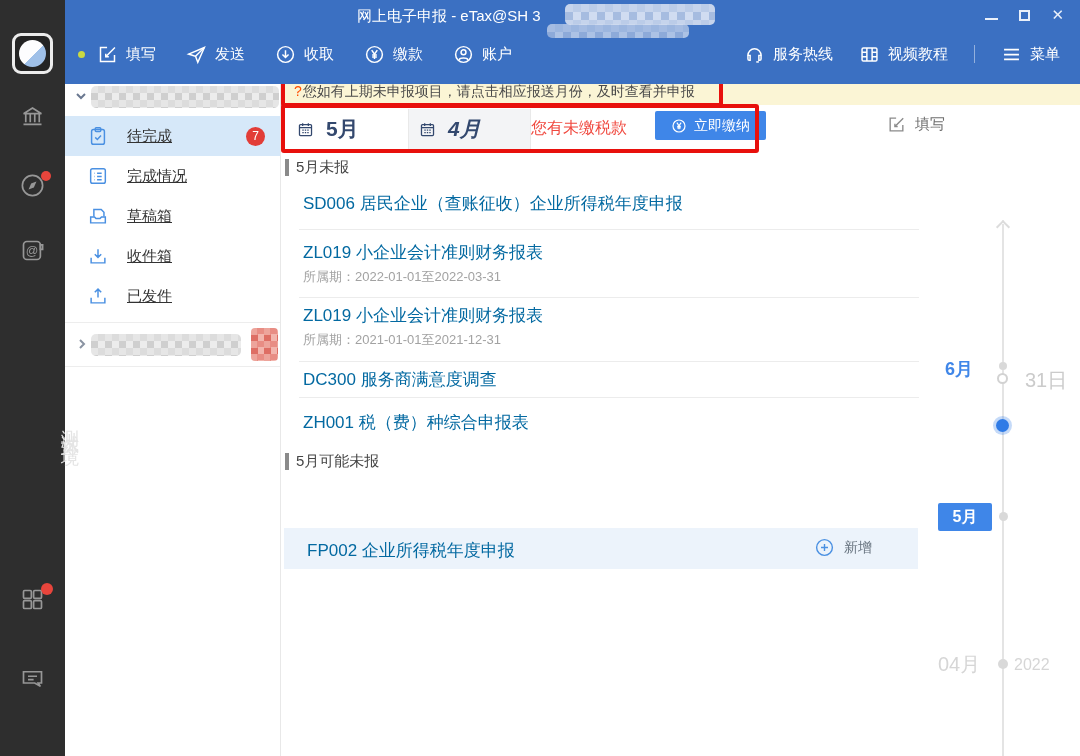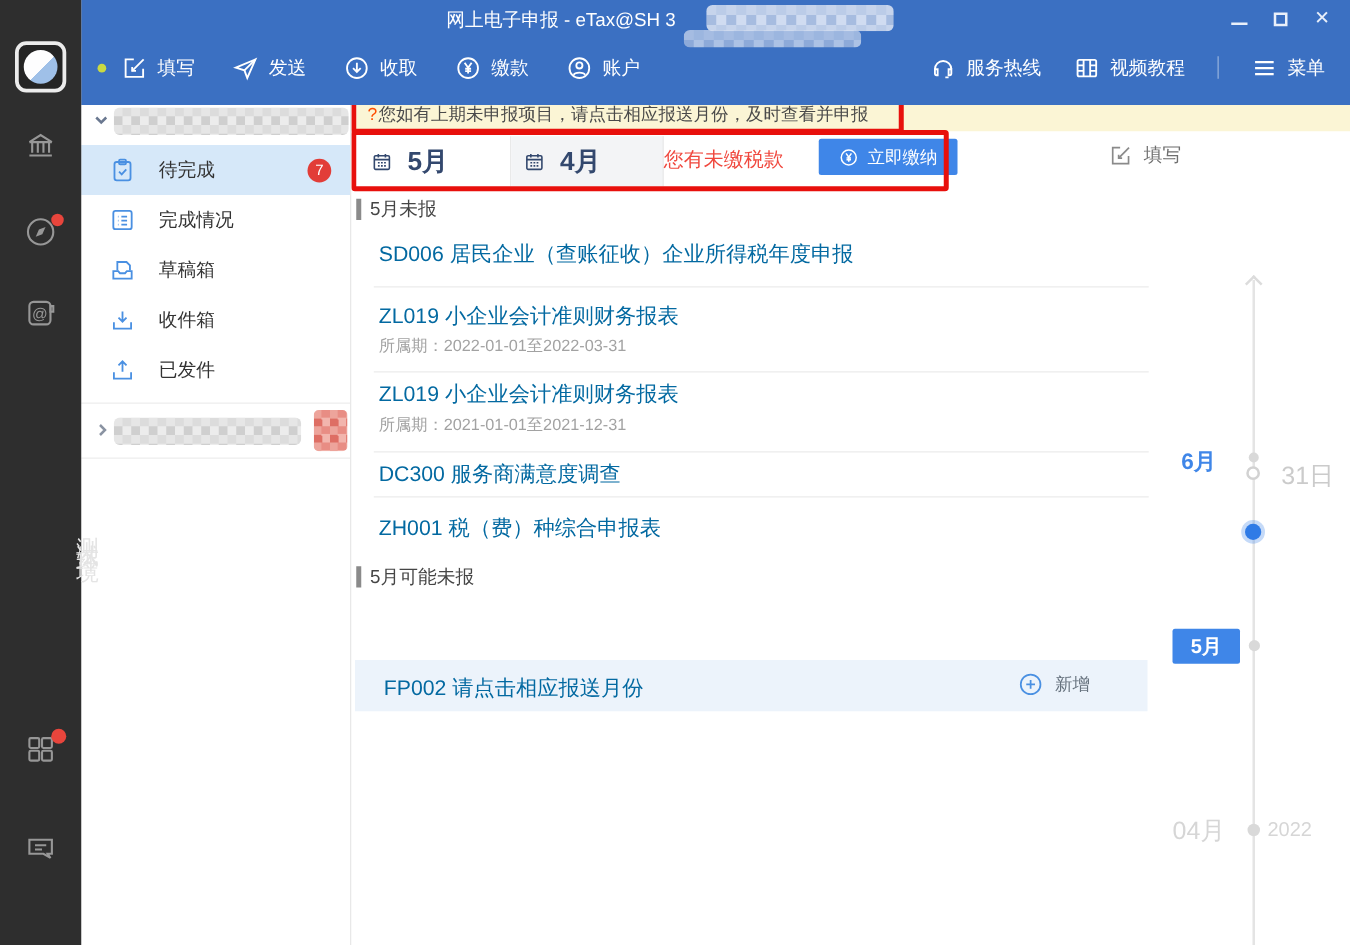--- a/index.html
+++ b/index.html
@@ -39,39 +39,39 @@
   
   .panel { position:absolute; left:65px; top:72px; width:216px; height:684px; background:#fff; border-right:1px solid #e8e8e8; z-index:10; }
   .panel-top { position:absolute; left:0; top:8px; width:100%; height:34px; }
   .chev { width:12px; height:12px; color:#6a7890; }
   .panel-top .chev { position:absolute; left:10px; top:10px; }
   .p-mosaic-top { position:absolute; left:26px; top:6px; width:188px; height:22px; }
   .menu { position:absolute; left:0; top:44px; width:100%; }
   .menu-item { height:40px; display:flex; align-items:center; padding-left:22px; gap:18px; }
   .menu-item.selected { background:#d6e8f9; }
   .menu-item svg { width:22px; height:22px; color:#4a90e2; flex:0 0 auto; }
-  .menu-label { font-size:15px; color:#333; }
+  .menu-label { font-size:15px; color:#333;text-decoration:underline; }
   .menu-badge { margin-left:auto; margin-right:15px; width:19px; height:19px; border-radius:50%; background:#e23d38; color:#fff; font-size:12px; display:flex; align-items:center; justify-content:center; }
   .panel-div { position:absolute; left:0; width:100%; height:1px; background:#ededed; }
   .group-row { position:absolute; left:0; top:252px; width:100%; height:40px; }
   .group-row .chev { position:absolute; left:11px; top:14px; color:#8a93a2; }
   .p-mosaic-grp { position:absolute; left:26px; top:10px; width:150px; height:22px; }
   .p-mosaic-badge { position:absolute; right:2px; top:4px; width:27px; height:33px; }
 
   
   .main { position:absolute; left:281px; top:72px; width:799px; height:580px; background:#fff; }
   .banner { position:absolute; left:4px; top:6px; width:795px; height:27px; background:#fbf5d5; font-size:14px; color:#4a4a4a; line-height:27px; padding-left:9px; white-space:nowrap; }
   .banner .q { color:#ff4d00; margin-right:1px; }
   .ann-box { position:absolute; border:4px solid #e8100c; border-radius:3px; pointer-events:none; z-index:9; }
   .ann-1 { left:0; top:2px; width:442px; height:33px; }
   .ann-2 { left:0; top:32px; width:478px; height:49px; }
 
   .tabs { position:absolute; left:6px; top:37px; display:flex; height:40px; }
   .month-tab { width:122px; display:flex; align-items:center; padding-left:10px; gap:12px; background:#fff; border-right:1px solid #e9e9e9; }
-  .month-tab.inactive { background:#f3f4f6; }
+  .month-tab.inactive { background:#f3f4f6;font-style:italic; }
   .month-tab svg { width:17px; height:17px; color:#33486e; }
   .month-label { font-size:21px; font-weight:bold; color:#33486e; }
   .tax-warning { position:absolute; left:250px; top:46px; font-size:16px; color:#f0483e; }
   .pay-btn { position:absolute; left:374px; top:39px; width:111px; height:29px; background:#3f86e8; border-radius:2px; color:#fff; font-size:14px; display:flex; align-items:center; justify-content:center; gap:7px; cursor:default; }
   .pay-btn svg { width:16px; height:16px; }
   .fill-btn { position:absolute; left:606px; top:43px; display:flex; align-items:center; gap:9px; color:#6f6f6f; font-size:15px; cursor:default; }
   .fill-btn svg { width:19px; height:19px; color:#8a8a8a; }
 
   .list { position:absolute; left:4px; top:84px; width:636px; height:430px; }
   .sec-head { position:absolute; left:0; display:flex; align-items:center; gap:7px; }
@@ -347,21 +347,21 @@
 
       <div class="row-title" style="top:255px">ZH001 税（费）种综合申报表</div>
 
       <div class="sec-head" style="top:296px">
         <span class="sec-bar"></span>
         <span class="sec-title">5月可能未报</span>
       </div>
 
 
       <div class="hl-row">
-        <div class="row-title">FP002 请点击相应报送月份</div>
+        <div class="row-title">FP002 企业所得税年度申报</div>
         <div class="add-btn">
           <svg viewBox="0 0 24 24" fill="none" stroke="currentColor" stroke-width="1.6">
               <circle cx="12" cy="12" r="9"></circle>
               <path d="M12 8v8M8 12h8"></path>
             </svg>
           <span>新增</span>
         </div>
       </div>
     </div>
 

